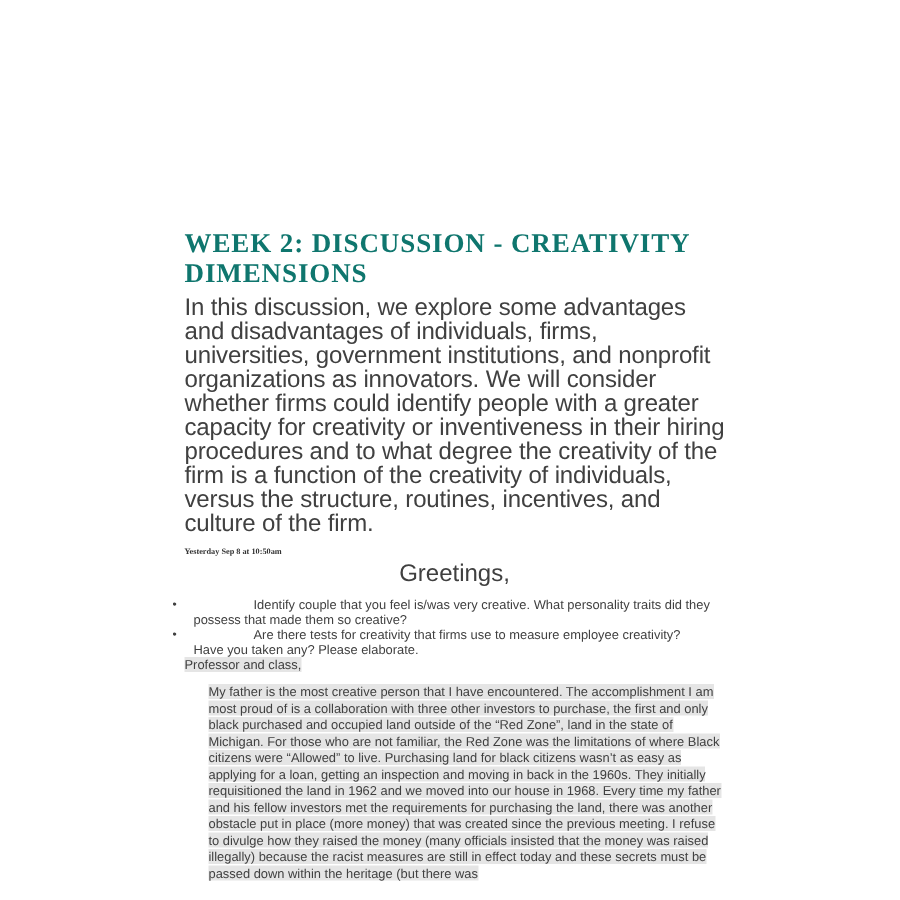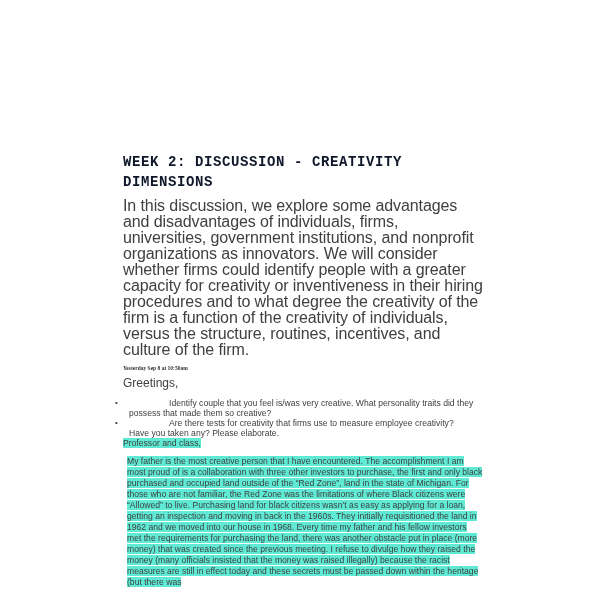--- a/index.html
+++ b/index.html
@@ -2,34 +2,34 @@
 <html><head>
   <meta charset="utf-8">
   <style>
     html, body { margin: 0; padding: 0; }
     body {
       width: 600px; height: 600px; background: #ffffff; position: relative; overflow: hidden;
       font-family: "Liberation Sans", sans-serif; color: #333333;
     }
     .page { position: absolute; left: 123px; top: 152px; width: 360px; }
     .title {
-      font-family: Liberation Mono, monospace; font-weight: bold; font-size: 14px;
-      line-height: 20px; color: #0f172a; letter-spacing: 0.6px; margin: 0;
+      font-family: Liberation Serif, serif; font-weight: bold; font-size: 18px;
+      line-height: 20px; color: #0f766e; letter-spacing: 0.6px; margin: 0;
     }
     .intro { font-size: 16px; line-height: 16px; color: #404040; margin: 6px 0 0 0; letter-spacing: -0.1px; }
     .author { font-family: "Liberation Serif", serif; font-weight: bold; font-size: 16px; color: #000; margin: 16px 0 0 0; line-height: 18px; }
     .timestamp { font-family: "Liberation Serif", serif; font-weight: bold; font-size: 5.5px; color: #333; margin: 6px 0 0 0; line-height: 8px; }
-    .greeting { font-size: 12px; color: #404040; margin: 4px 0 0 0; line-height: 14px; }
+    .greeting { font-size: 16px; color: #404040; margin: 4px 0 0 0; line-height: 14px; text-align: center; }
     .intro-line { font-size: 10px; color: #404040; margin: 4px 0 0 0; line-height: 14px; }
     ul.questions { list-style: none; margin: 8px 0 0 0; padding: 0; position: relative; left: -8px; }
     ul.questions li { font-size: 8.6px; line-height: 10px; color: #404040; position: relative; padding-left: 14px; text-indent: 40px; }
     ul.questions li .bullet { position: absolute; left: 0; top: 0; text-indent: 0; font-size: 8px; }
-    .hl { background: #5eead4; }
+    .hl { background: #e5e5e5; }
     .salutation { font-size: 8.6px; line-height: 10px; color: #404040; margin: 0; }
-    .response { font-size: 8.6px; line-height: 11px; color: #404040; margin: 8px 0 0 4px; }
+    .response { font-size: 8.6px; line-height: 11px; color: #404040; margin: 8px 0 0 16px; }
   </style>
 </head>
 <body>
 
 <div class="page">
   <h1 class="title">WEEK 2: DISCUSSION - CREATIVITY DIMENSIONS</h1>
   <p class="intro">In this discussion, we explore some advantages and disadvantages of individuals, firms, universities, government institutions, and nonprofit organizations as innovators. We will consider whether firms could identify people with a greater capacity for creativity or inventiveness in their hiring procedures and to what degree the creativity of the firm is a function of the creativity of individuals, versus the structure, routines, incentives, and culture of the firm.</p>
 
   <div>
     <div class="timestamp">Yesterday Sep 8 at 10:50am</div>

